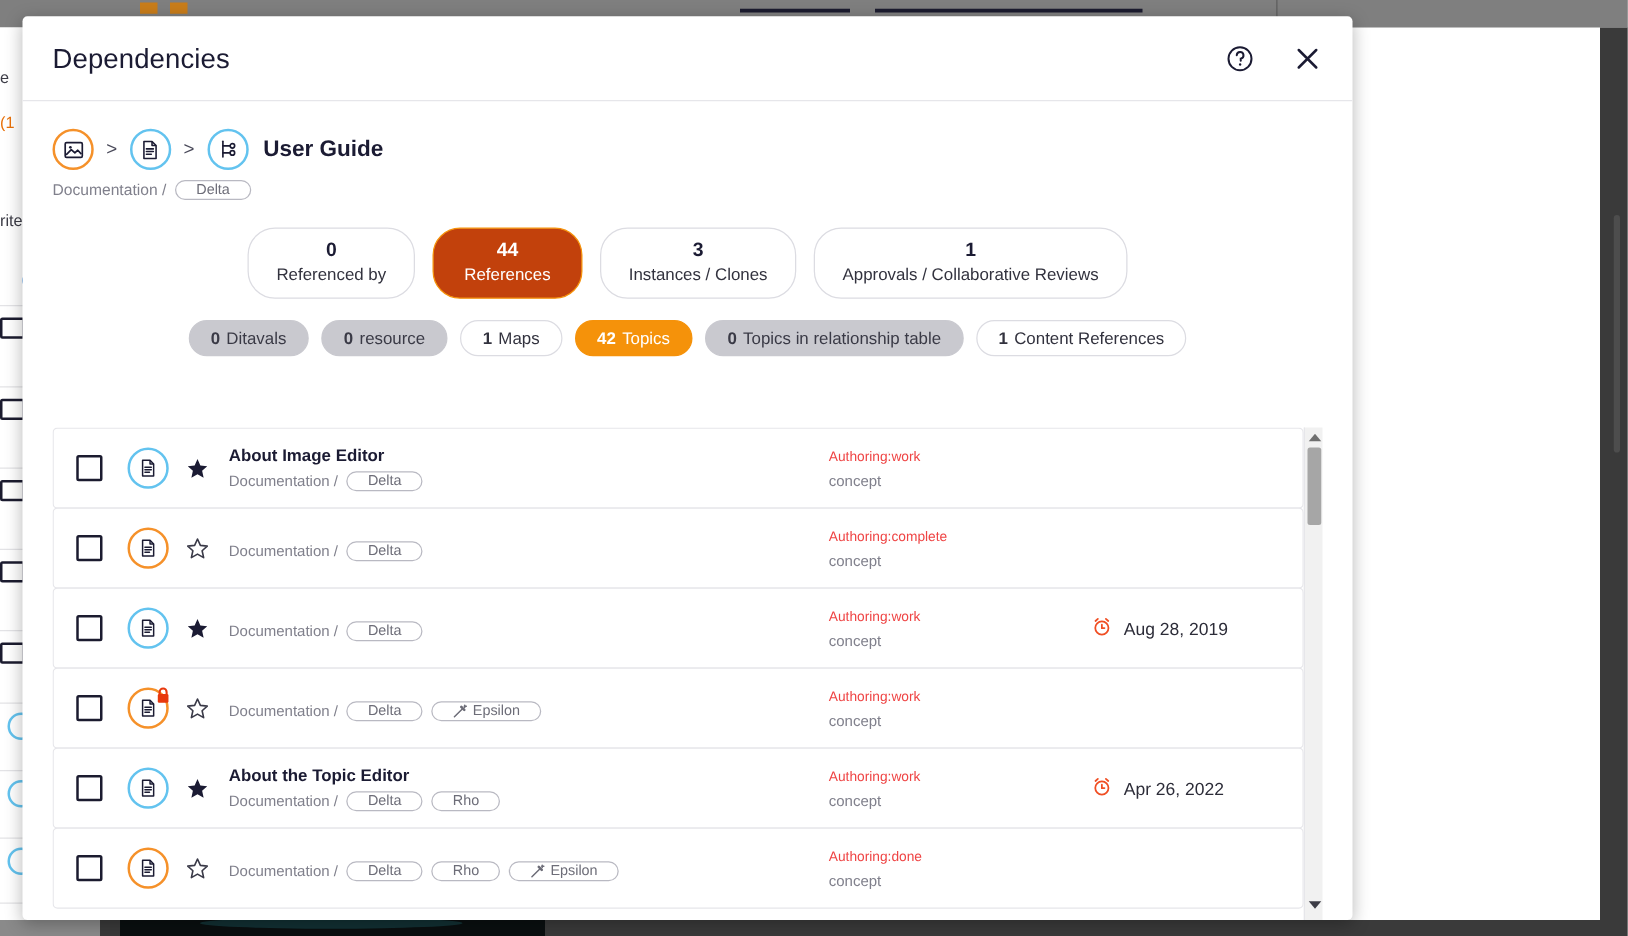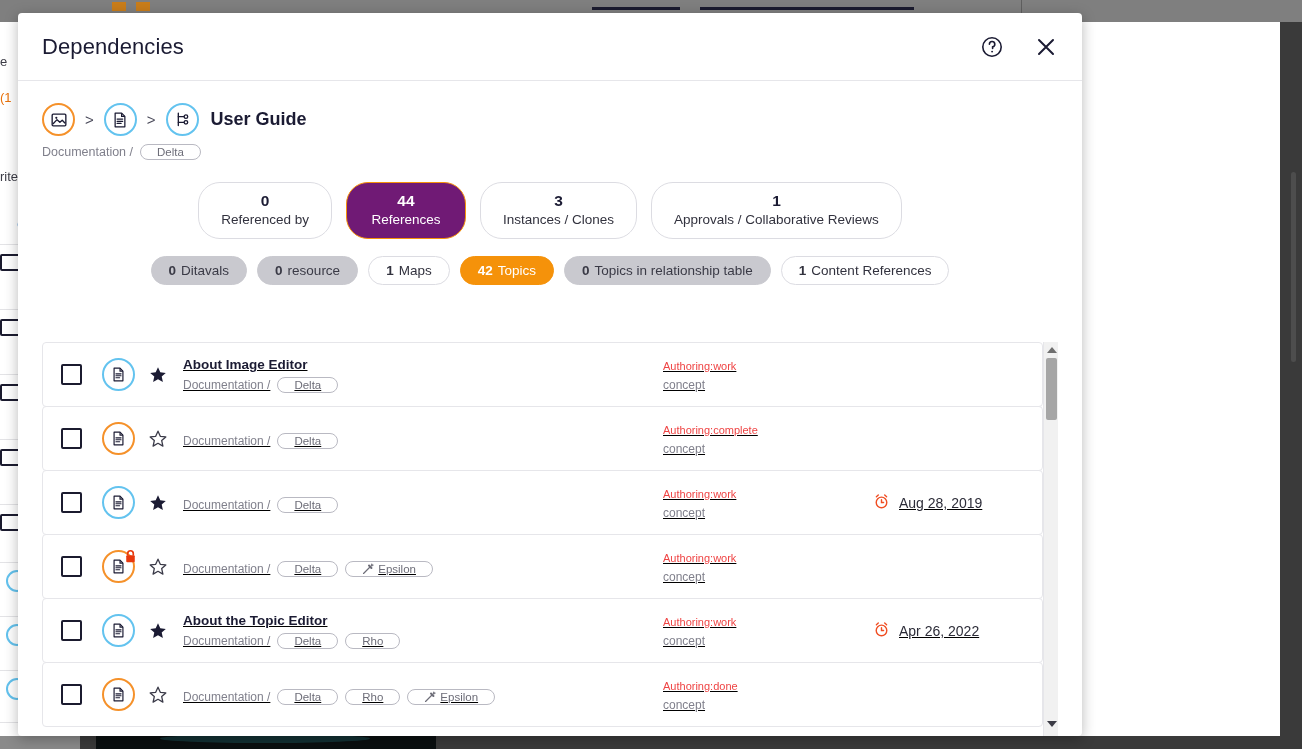--- a/index.html
+++ b/index.html
@@ -126,21 +126,21 @@
     display: flex; justify-content: center; align-items: center;
     gap: 14px; margin-top: 22px;
   }
   .summary-card {
     border: 1px solid #dcdce2; border-radius: 22px; background: #fff;
     padding: 8px 22px 9px; min-width: 120px;
     display: flex; flex-direction: column; align-items: center;
     cursor: pointer;
   }
   .summary-card.active {
-    background: #701a75; border-color: #f5920a;
+    background: #c2410c; border-color: #f5920a;
   }
   .summary-num { font-size: 15.5px; font-weight: bold; color: #1b1b33; line-height: 19px; }
   .summary-lbl { font-size: 13.5px; color: #32323e; line-height: 18px; margin-top: 1px; }
   .summary-card.active .summary-num,
   .summary-card.active .summary-lbl { color: #ffffff; }
 
   
   #chip-row {
     display: flex; justify-content: center; align-items: center;
     gap: 10px; margin-top: 17px;
@@ -152,21 +152,20 @@
     display: flex; align-items: baseline; gap: 5px;
   }
   .chip .chip-n { font-weight: bold; }
   .chip.muted { background: #c9c9cf; border-color: #c9c9cf; color: #3a3a46; }
   .chip.active { background: #f5920a; border-color: #f5920a; color: #fff; }
 
   
   #list-wrap {
     position: absolute; left: 24px; right: 24px; top: 329px; bottom: 0;
     display: flex;
-    text-decoration: underline;
   }
   #list {
     flex: 1 1 auto;
     overflow: hidden;
     position: relative;
   }
   .row {
     display: flex; align-items: center;
     height: 65px;
     border: 1px solid #e6e6ea;

